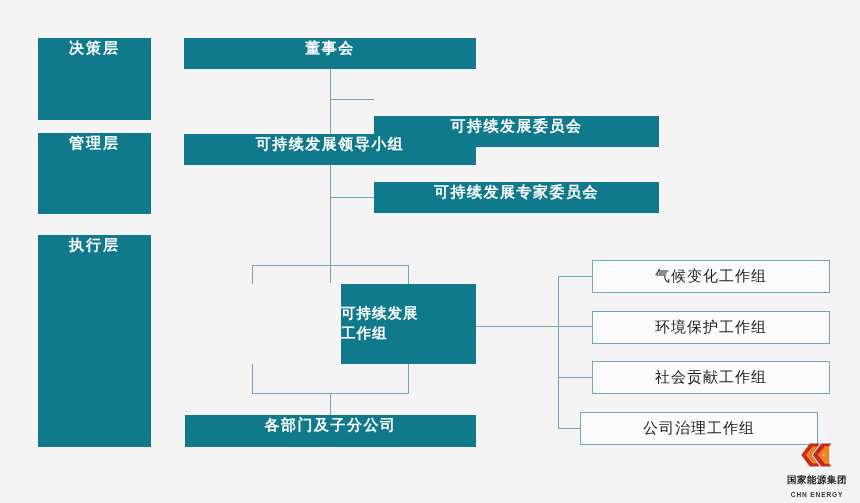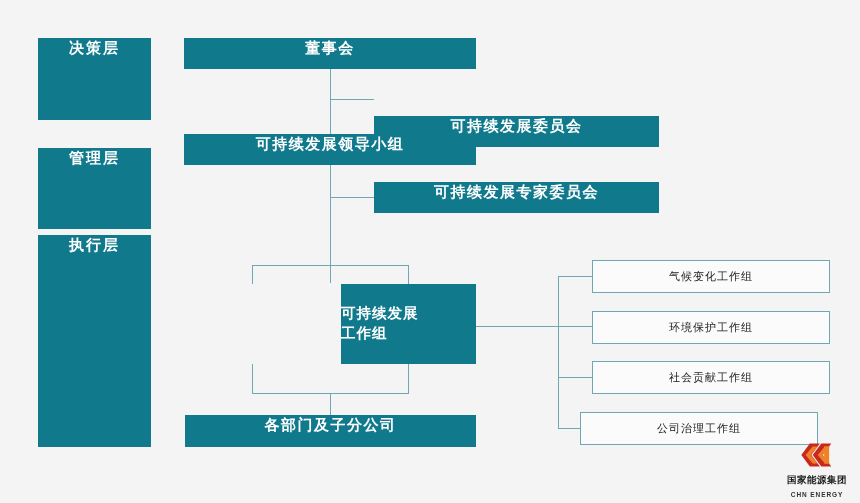--- a/index.html
+++ b/index.html
@@ -54,21 +54,21 @@
 
   
   .wg {
     position: absolute;
     background: #fbfbfb;
     border: 1px solid #6fa8b4;
     color: #1a1a1a;
     display: flex;
     align-items: center;
     justify-content: center;
-    font-size: 11px;
+    font-size: 15px;
     letter-spacing: 1px;
     box-sizing: border-box;
     font-family: "DejaVu Serif", "Liberation Serif", serif;
   }
 
   
   .logo {
     position: absolute;
     left: 778px;
     top: 440px;
@@ -127,21 +127,21 @@
   <div class="line v" style="left:558px; top:276px; height:152px;"></div>
   <div class="line h" style="left:558px; top:276px; width:34px;"></div>
   <div class="line h" style="left:558px; top:326px; width:34px;"></div>
   <div class="line h" style="left:558px; top:377px; width:34px;"></div>
   <div class="line h" style="left:558px; top:428px; width:34px;"></div>
 
   <div class="node layer" style="left:38px; top:38px; width:113px; height:82px;">
     <span>决策层</span>
   </div>
 
-  <div class="node layer" style="left:38px; top:148px; width:113px; height:81px;">
+  <div class="node layer" style="left:38px; top:133px; width:113px; height:81px;">
     <span>管理层</span>
   </div>
 
   <div class="node layer" style="left:38px; top:235px; width:113px; height:212px;">
     <span>执行层</span>
   </div>
 
   <div class="node bar" style="left:184px; top:38px; width:292px; height:31px;">
     <span>董事会</span>
   </div>

